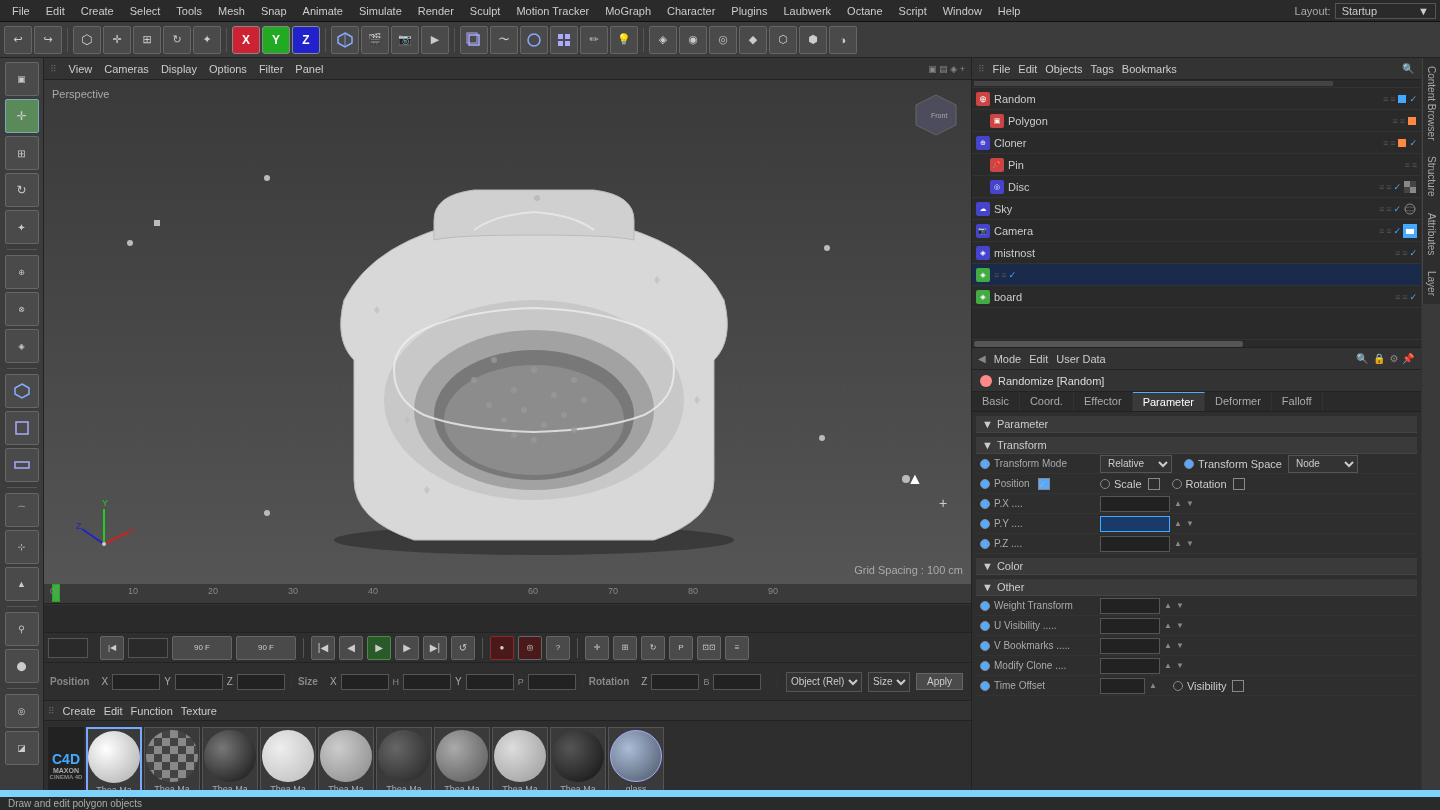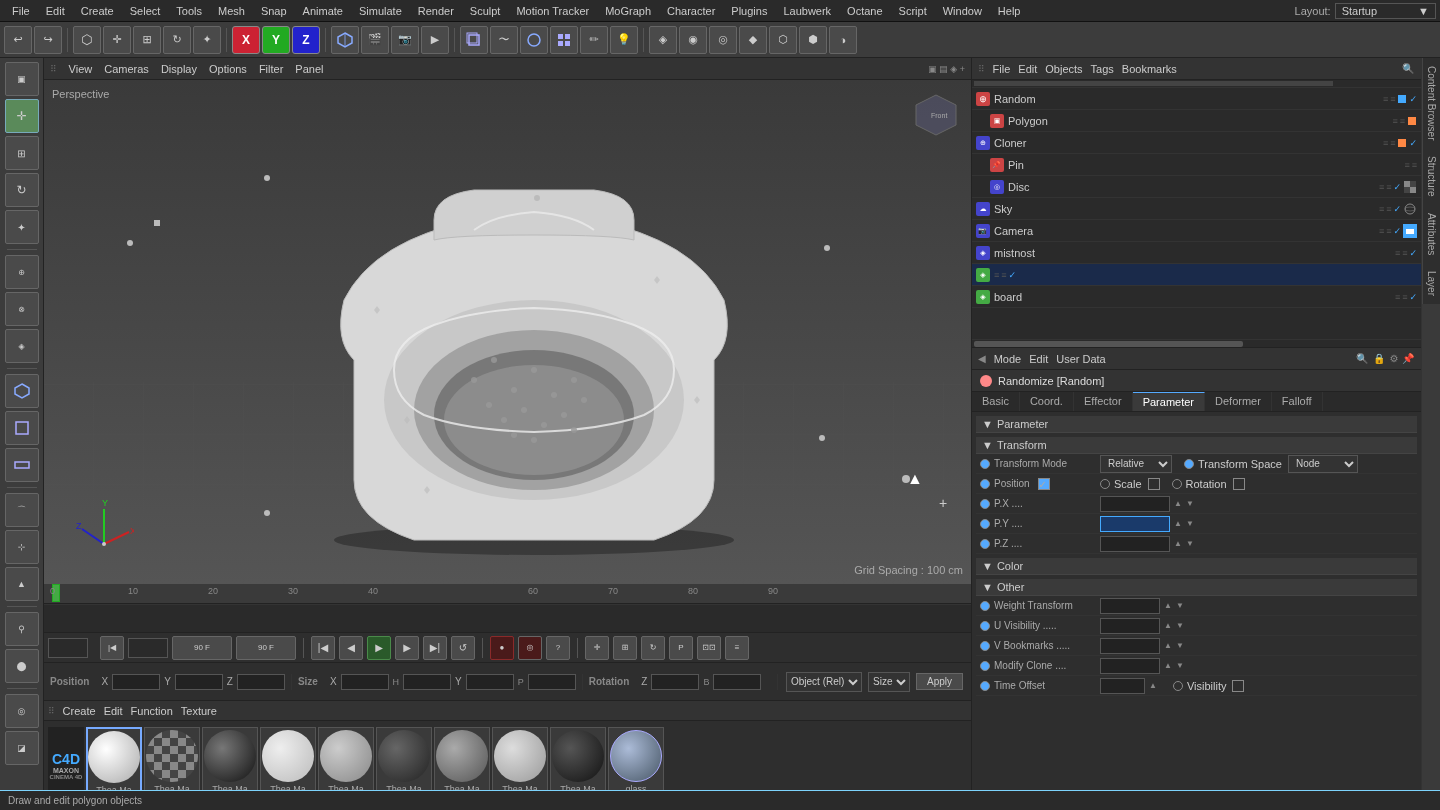--- a/index.html
+++ b/index.html
@@ -107,21 +107,21 @@
     .attr-checkbox { width: 12px; height: 12px; border: 1px solid #888; background: transparent; cursor: pointer; }
     .attr-checkbox.on { background: #5af; }
     .small-arrow { font-size: 8px; color: #888; cursor: pointer; }
     
     
     ::-webkit-scrollbar { width: 8px; height: 8px; }
     ::-webkit-scrollbar-track { background: #2a2a2a; }
     ::-webkit-scrollbar-thumb { background: #555; border-radius: 2px; }
     
     
-    #statusbar { position: fixed; bottom: 0; left: 0; right: 0; height: 20px; background: #2a2a2a; border-top: 1px solid #7dd3fc; display: flex; align-items: center; padding: 0 8px; font-size: 10px; color: #aaa; }
+    #statusbar { position: fixed; bottom: 0; left: 0; right: 0; height: 20px; background: #2a2a2a; border-top: 7px solid #7dd3fc; display: flex; align-items: center; padding: 0 8px; font-size: 10px; color: #aaa; }
     
     
     .vert-tab { writing-mode: vertical-rl; text-orientation: mixed; padding: 8px 3px; font-size: 10px; color: #aaa; cursor: pointer; background: #2e2e2e; border-left: 1px solid #444; }
     #right-vert-tabs { display: flex; flex-direction: column; border-left: 1px solid #333; }
     
     
     #timeline-track { height: 28px; background: #2a2a2a; position: relative; border-top: 1px solid #333; }
     
     
     #right-outer { display: flex; }

